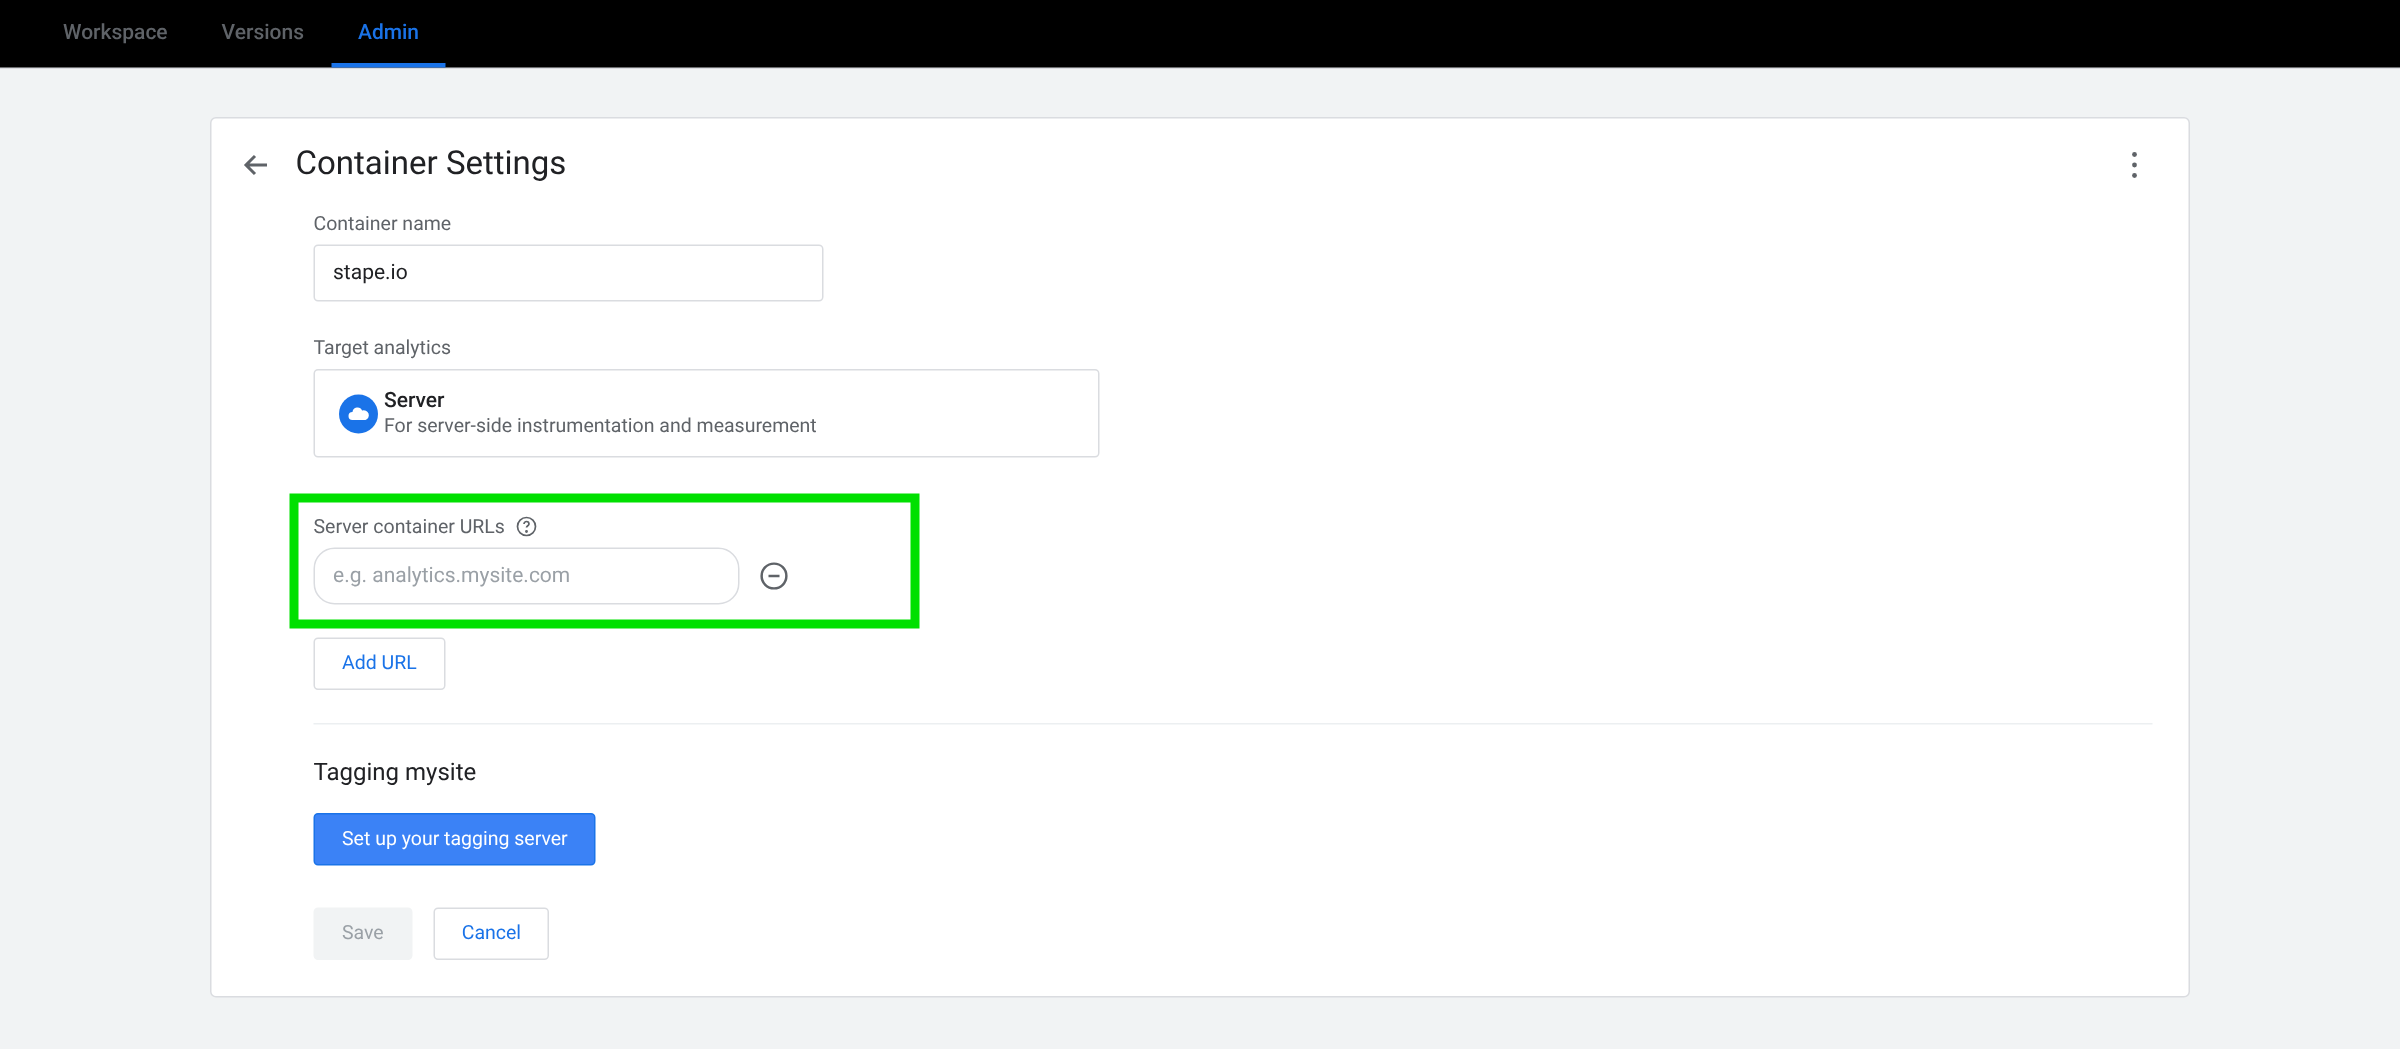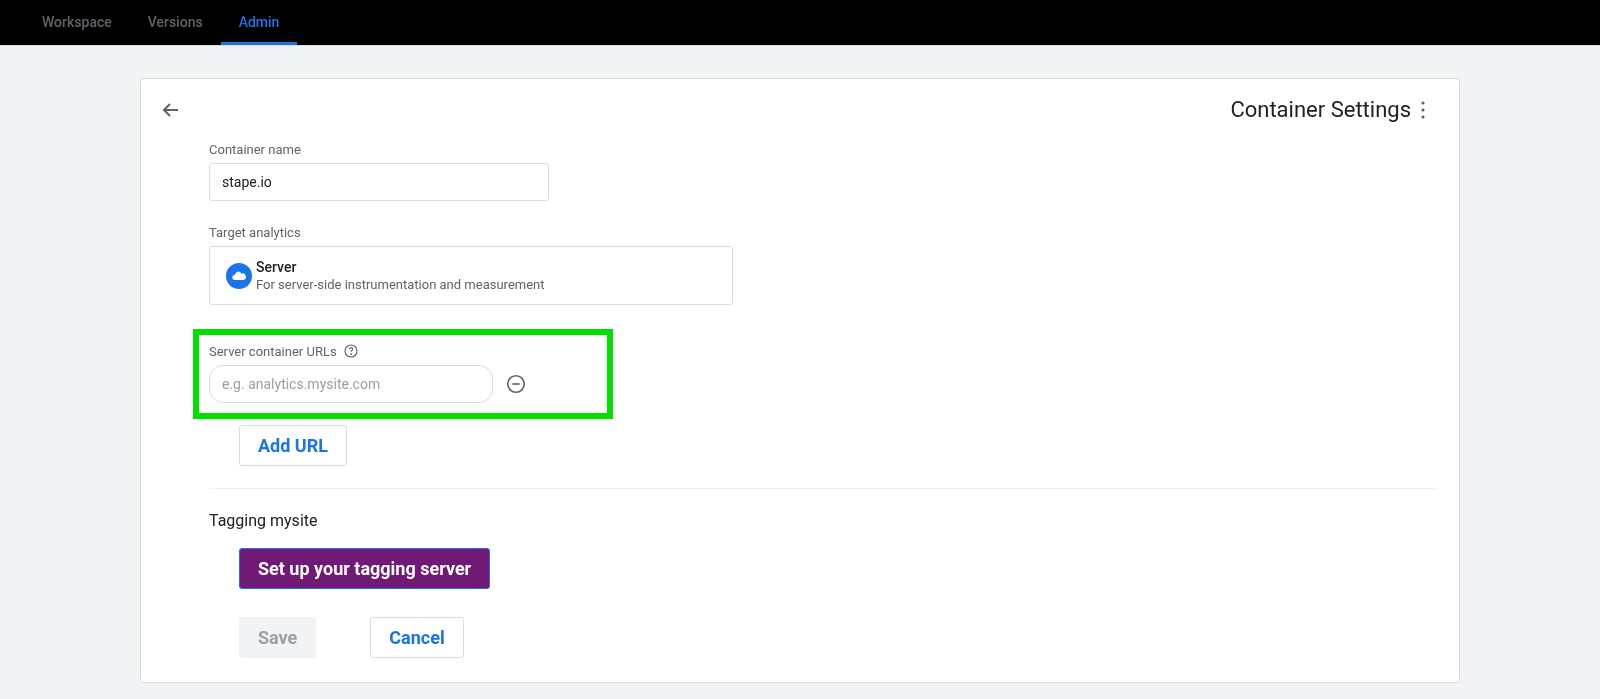--- a/index.html
+++ b/index.html
@@ -47,21 +47,20 @@
   height: 24px;
   color: #5f6368;
   cursor: pointer;
   margin-right: 14px;
 }
 .panel-title {
   font-size: 22px;
   font-weight: 400;
   color: #202124;
   flex: 1;
-  text-align: right;
 }
 .more-icon {
   width: 24px;
   height: 24px;
   color: #5f6368;
   cursor: pointer;
 }
 .panel-body {
   padding: 12px 24px 24px 68px;
 }
@@ -143,33 +142,32 @@
   cursor: pointer;
 }
 .help-icon {
   width: 16px;
   height: 16px;
   color: #5f6368;
 }
 .btn {
   padding: 9px 18px;
   border-radius: 3px;
-  font-size: 18px;
-  font-weight: 700;
+  font-size: 13px;
+  font-weight: 400;
   cursor: pointer;
   font-family: inherit;
-  margin-left: 30px;
 }
 .btn-outline {
   background: #fff;
   border: 1px solid #dadce0;
   color: #1a73e8;
 }
 .btn-primary {
-  background: #701a75;
+  background: #3b82f6;
   border: 1px solid #1a73e8;
   color: #fff;
 }
 .btn-disabled {
   background: #f1f3f4;
   border: 1px solid #f1f3f4;
   color: #9aa0a6;
   cursor: default;
 }
 .divider {
@@ -177,21 +175,21 @@
   border-top: 1px solid #eceff1;
   margin: 22px 0;
 }
 .section-title {
   font-size: 16px;
   color: #202124;
   margin-bottom: 18px;
 }
 .footer-actions {
   display: flex;
-  gap: 24px;
+  gap: 14px;
   margin-top: 28px;
 }
 </style>
 </head>
 <body>
 
 <div class="top-tabs">
   <div class="top-tab">Workspace</div>
   <div class="top-tab">Versions</div>
   <div class="top-tab active">Admin</div>

